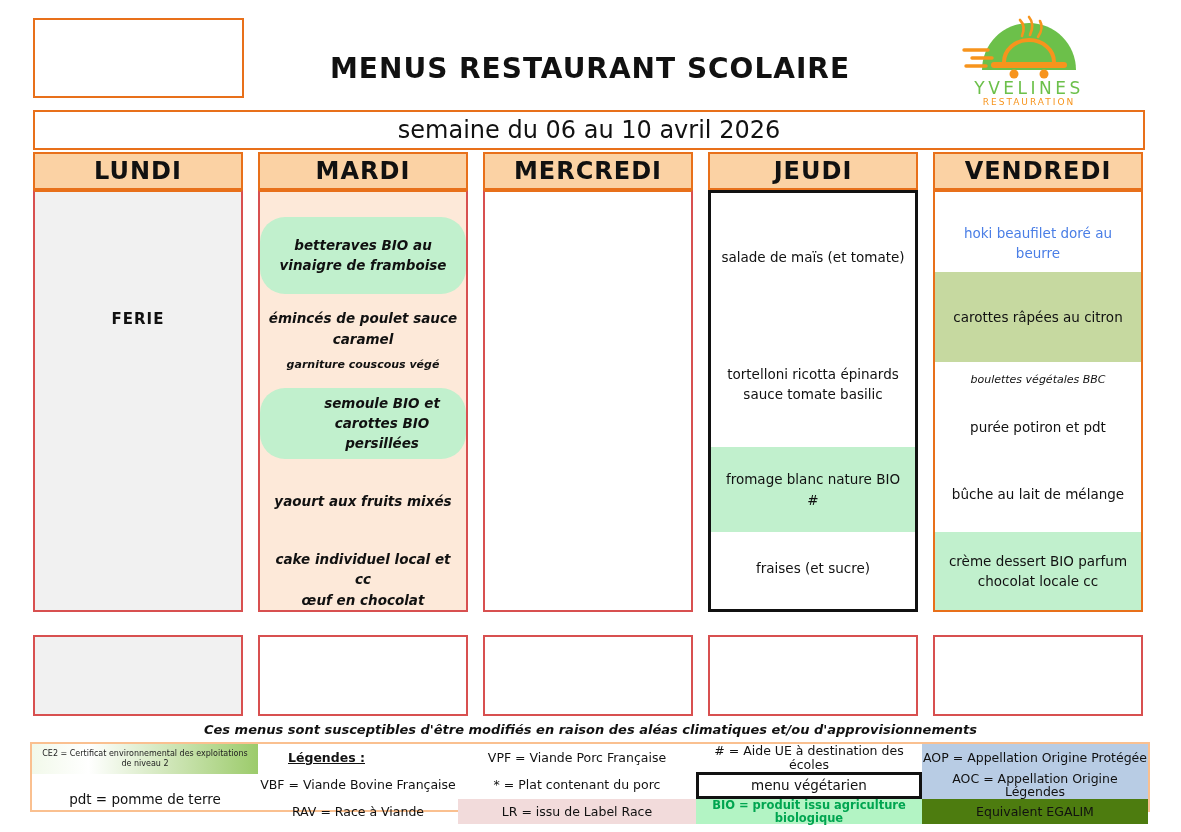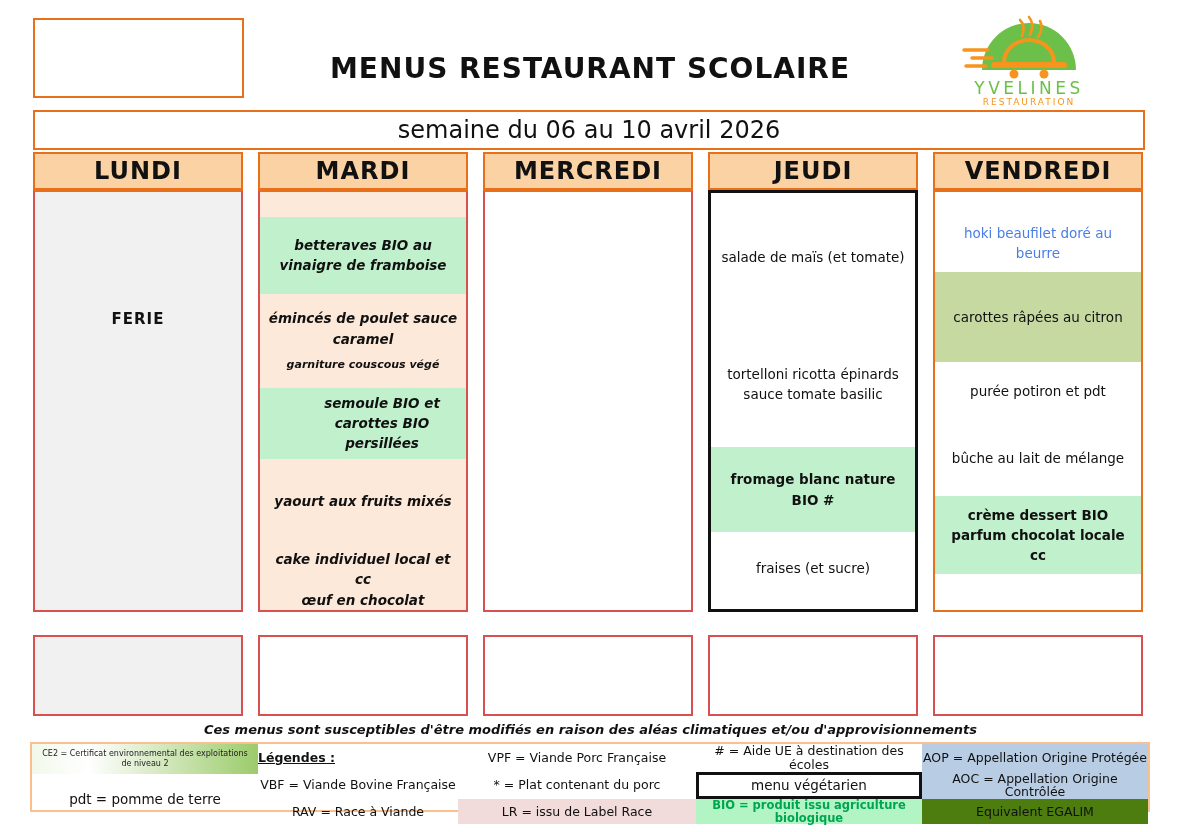--- a/index.html
+++ b/index.html
@@ -28,42 +28,42 @@
 
   .day-body.gray { background:#F1F1F1; }
   .day-body.peach { background:#FDE9D9; }
   .day-body.black-border { border:3px solid #111; }
   .day-body.orange-border { border:2px solid #E8701A; }
 
   .block { display:flex; flex-direction:column; align-items:center; justify-content:center;
     text-align:center; padding:0 8px; font-size:13.5px; line-height:1.5; }
   .mint { background:#C1F0CD; }
   .sage { background:#C6D9A0; }
-  .bi { font-weight:bold; font-style:italic; }
+  .bi { font-weight:bold; font-style:italic;border-radius:25px; }
   .it { font-style:italic; }
-  .b { font-weight:bold; }
+  .b { font-weight:normal; }
   .small { font-size:11px; }
   .blue-text { color:#4A7EE6; }
   .ferie { margin-top:118px; font-size:15px; font-weight:bold; letter-spacing:1px; text-align:center; }
 
   
   .gouter-box { position:absolute; top:635px; width:210px; height:81px; border:2px solid #D85050; background:#fff; }
   .gouter-box.gray { background:#F1F1F1; }
 
   .disclaimer { position:absolute; left:0; top:722px; width:1181px; text-align:center;
     font-size:13px; font-weight:bold; font-style:italic; }
 
   
   .legend { position:absolute; left:30px; top:742px; width:1120px; height:70px;
     border:2px solid #FAC090; background:#fff;
     display:grid; grid-template-columns:226px 200px 238px 226px 226px;
     grid-template-rows:1fr 1fr 1fr; align-items:stretch; }
   .lcell { display:flex; align-items:center; justify-content:center; text-align:center;
     font-size:12.5px; line-height:1.1; }
-  .lcell.left { justify-content:flex-start; }
+  .lcell.left { justify-content:flex-start; padding-left:30px; }
   .legend-title { font-weight:bold; text-decoration:underline; }
   .pink { background:#F2DBDB; }
   .blue { background:#B8CCE4; }
   .sagebg { background:#4d7c0f; }
   .biocell { background:#B3F4C4; color:#00A550; font-weight:bold; font-size:11.5px; }
   .veg-box { border:3px solid #111; background:#fff; width:100%; height:100%;
     display:flex; align-items:center; justify-content:center; font-size:13.5px; }
   .col5-legend { grid-row:1 / span 3; display:flex; flex-direction:column; }
   .ce2 { background:linear-gradient(90deg,#F2F9EA 0%,#FFFFFF 25%,#9CCB6B 100%);
     font-size:8px; line-height:1.3; padding:2px 4px; text-align:center; color:#222;
@@ -129,20 +129,21 @@
     <div class="block" style="height:128px;">salade de maïs (et tomate)</div>
     <div class="block" style="height:126px;">tortelloni ricotta épinards sauce tomate basilic</div>
     <div class="block mint b" style="height:85px;">fromage blanc nature BIO #</div>
     <div class="block" style="height:73px;">fraises (et sucre)</div>
   </div>
 
   <div class="day-body col5 orange-border">
     <div class="block" style="height:22px;"></div>
     <div class="block blue-text" style="height:58px;">hoki beaufilet doré au beurre</div>
     <div class="block sage" style="height:90px;">carottes râpées au citron</div>
+    <div class="block it small" style="height:36px;">boulettes végétales BBC</div>
     <div class="block" style="height:58px;">purée potiron et pdt</div>
     <div class="block" style="height:76px;">bûche au lait de mélange</div>
     <div class="block mint b" style="height:78px;">crème dessert BIO parfum chocolat locale cc</div>
   </div>
 
   <div class="gouter-box col1 gray"></div>
   <div class="gouter-box col2"></div>
   <div class="gouter-box col3"></div>
   <div class="gouter-box col4"></div>
   <div class="gouter-box col5"></div>
@@ -159,21 +160,21 @@
     <div class="col5-legend">
       <div class="ce2">CE2 = Certificat environnemental des exploitations de niveau 2</div>
       <div class="pdt">pdt = pomme de terre</div>
     </div>
 
     <div class="lcell">VBF = Viande Bovine Française</div>
     <div class="lcell">* = Plat contenant du porc</div>
     <div class="lcell">
         <div class="veg-box">menu végétarien</div>
       </div>
-    <div class="lcell blue">AOC = Appellation Origine Contrôlée</div>
+    <div class="lcell blue">AOC = Appellation Origine Légendes</div>
 
     <div class="lcell">RAV = Race à Viande</div>
     <div class="lcell pink">LR = issu de Label Race</div>
     <div class="lcell biocell">BIO = produit issu agriculture biologique</div>
     <div class="lcell sagebg">Equivalent EGALIM</div>
   </div>
 
 </div>
 
 </body></html>

